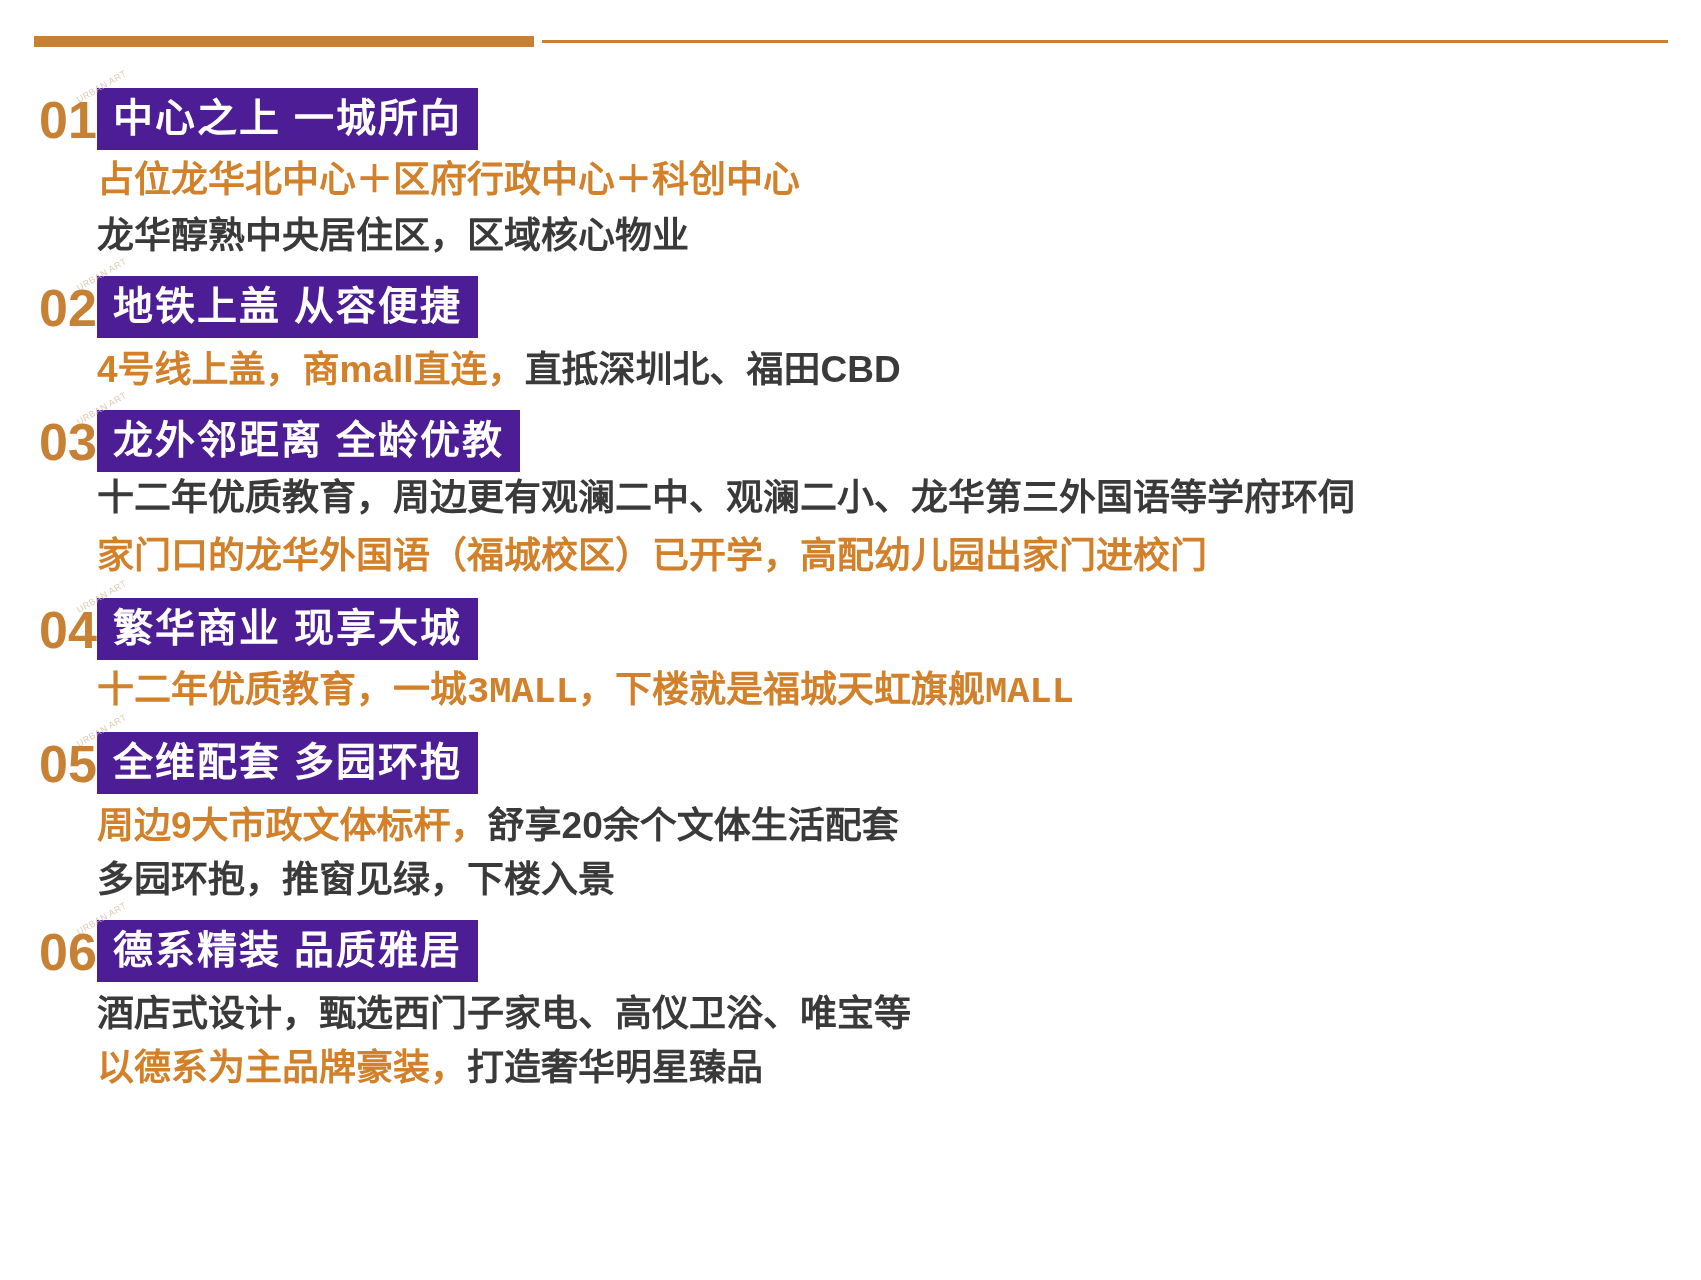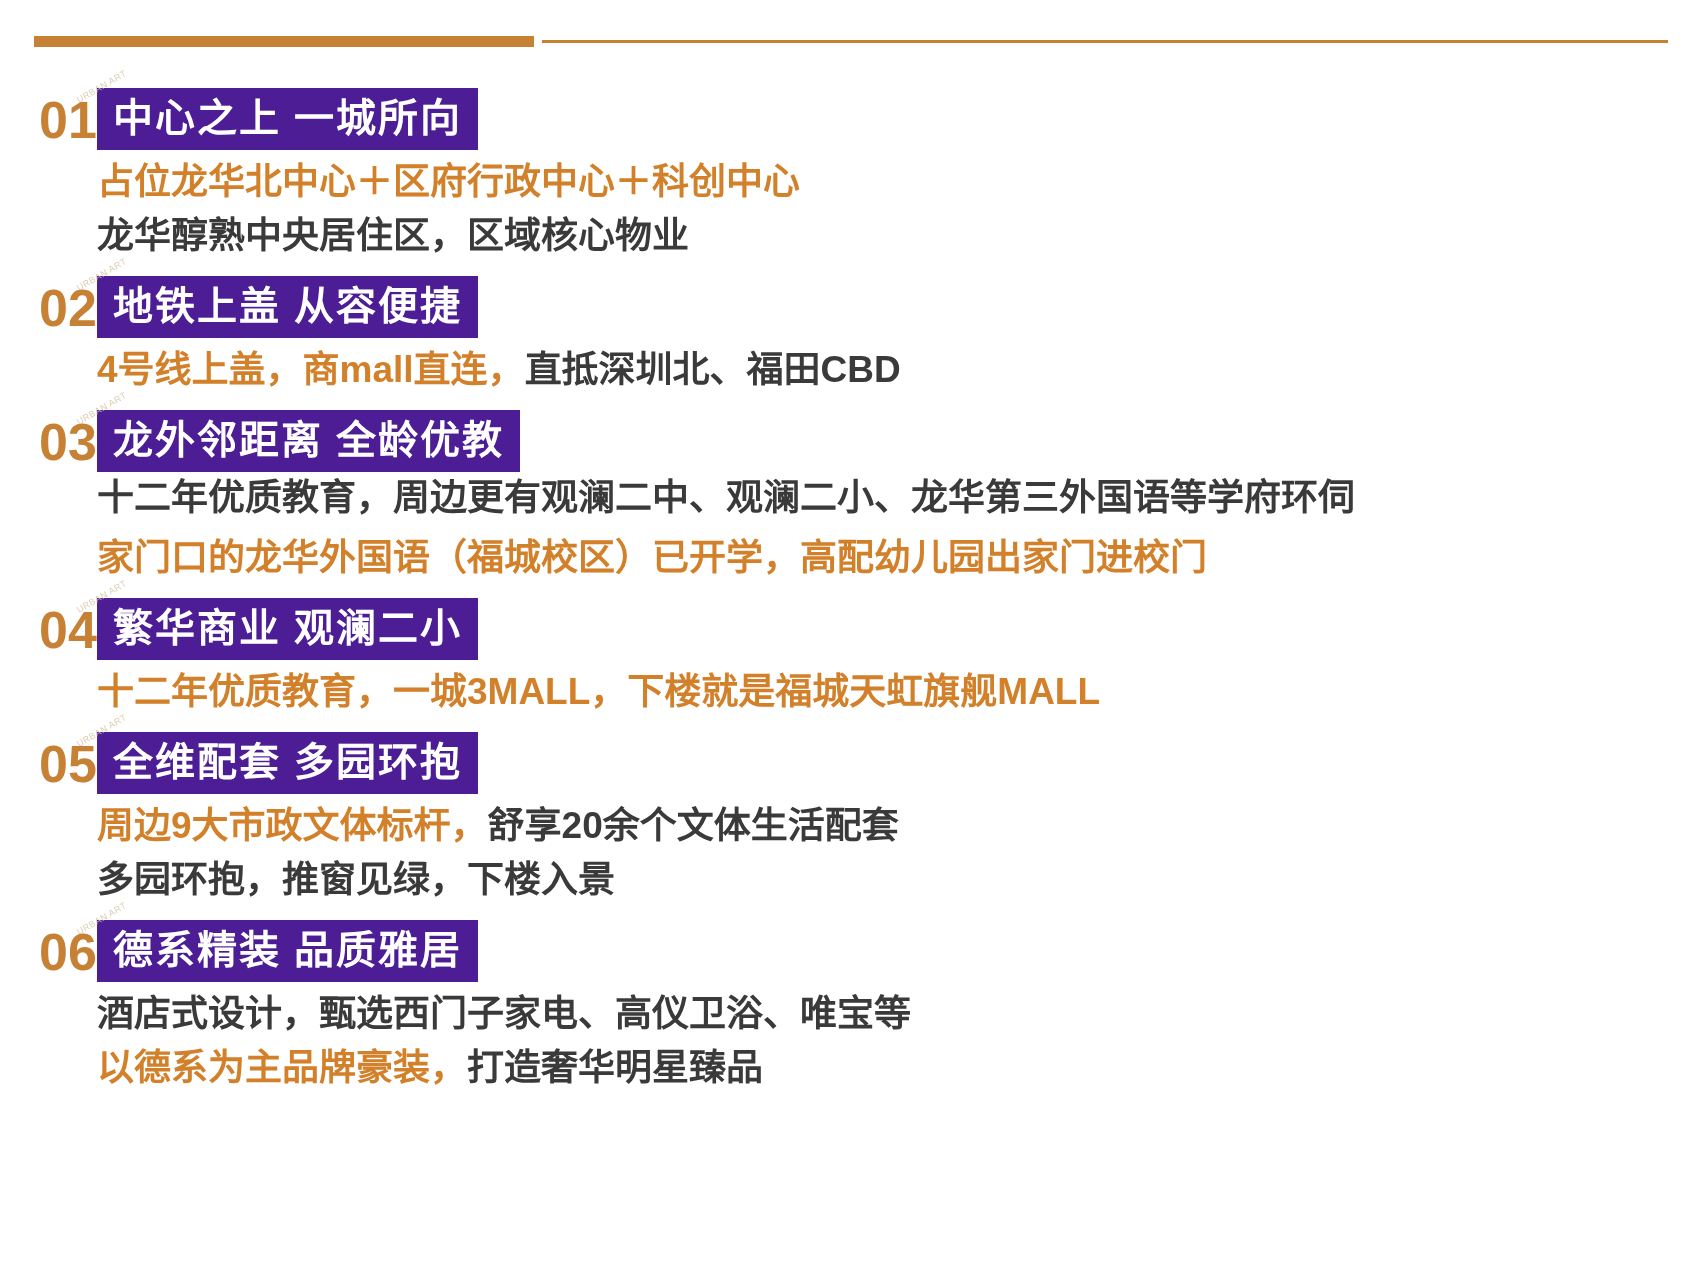--- a/index.html
+++ b/index.html
@@ -114,21 +114,21 @@
 
   .line {
     font-size: 37px;
     line-height: 56px;
     font-weight: 700;
     letter-spacing: 0px;
     font-family: "Liberation Sans", sans-serif;
     white-space: nowrap;
     margin-top: 4px;
   }
-  .line.accent { color: #d2802a; }
+  .line.accent { color: #d2802a; font-family: Liberation Mono, monospace; }
   .line.dark   { color: #3a3a3a; font-weight: 700; }
 
   .line.sub { margin-top: -2px; }
 </style>
 </head>
 <body>
 
 <div class="page">
 
   <div class="top-rule">
@@ -166,21 +166,21 @@
         <div class="headline">龙外邻距离 全龄优教</div>
         <div class="line dark sub">十二年优质教育，周边更有观澜二中、观澜二小、龙华第三外国语等学府环伺</div>
         <div class="line accent">家门口的龙华外国语（福城校区）已开学，高配幼儿园出家门进校门</div>
       </div>
     </div>
 
     <div class="item">
       <div class="num">04</div>
       <div class="body">
         <div class="watermark">URBAN ART</div>
-        <div class="headline">繁华商业  观澜二小</div>
+        <div class="headline">繁华商业  现享大城</div>
         <div class="line accent">十二年优质教育，一城3MALL，下楼就是福城天虹旗舰MALL</div>
       </div>
     </div>
 
     <div class="item">
       <div class="num">05</div>
       <div class="body">
         <div class="watermark">URBAN ART</div>
         <div class="headline">全维配套  多园环抱</div>
         <div class="line">

